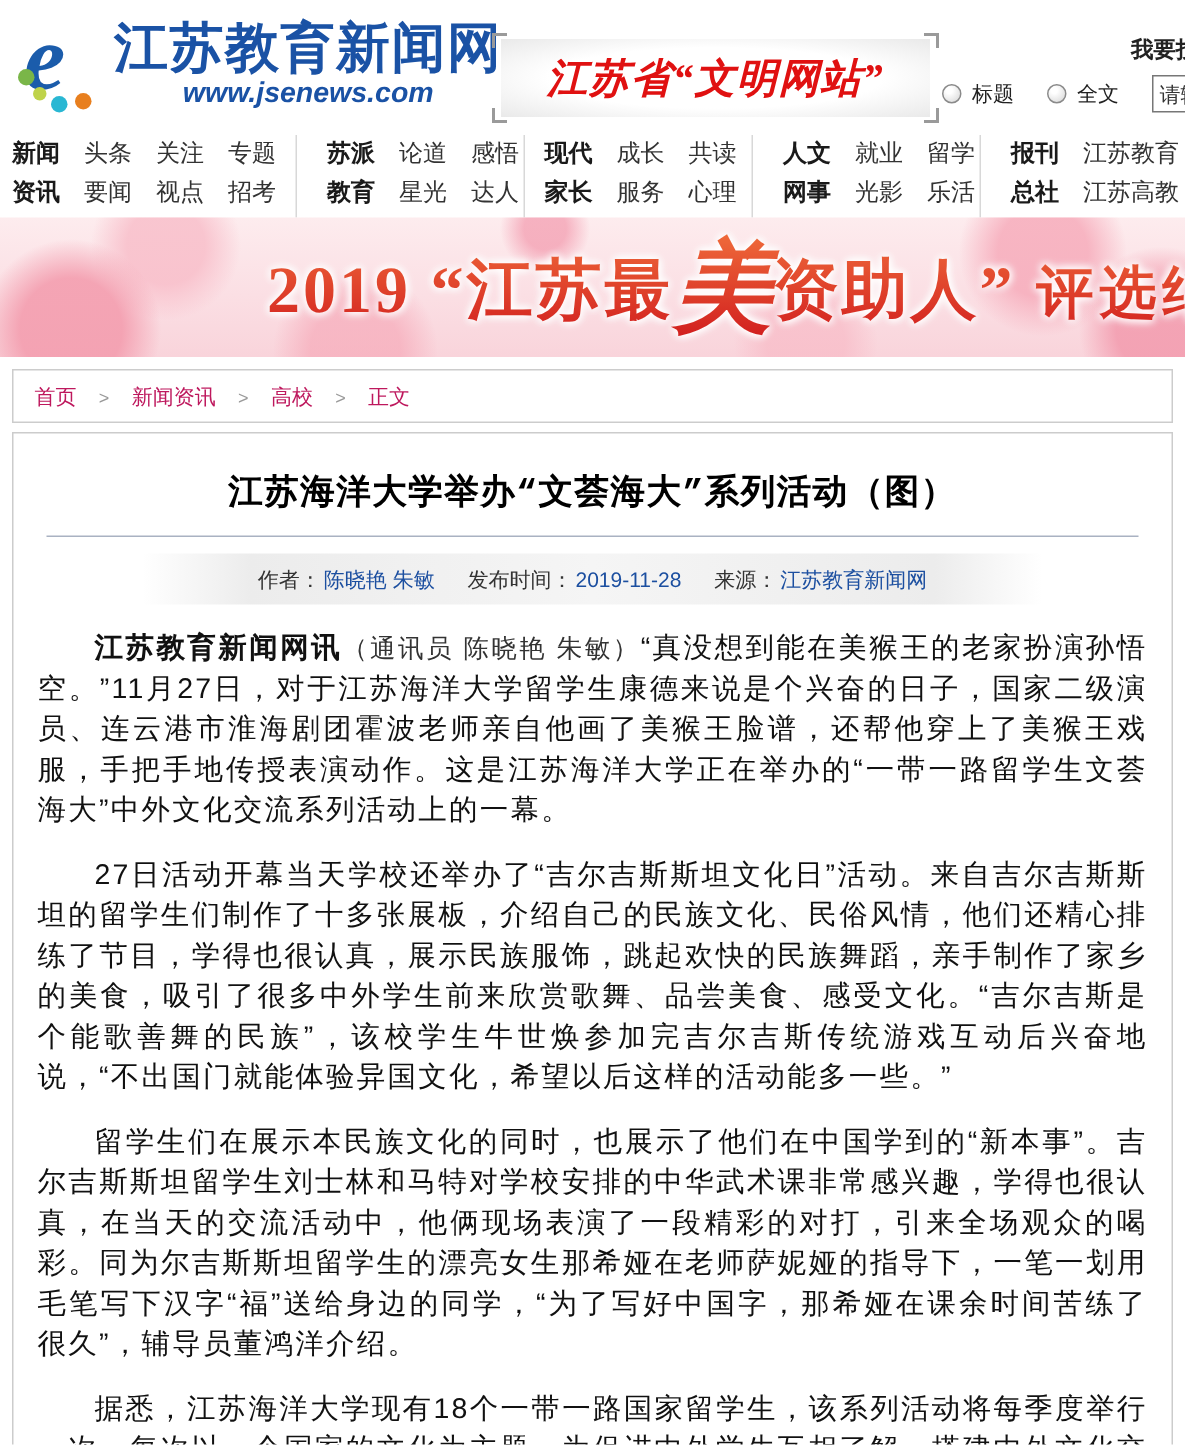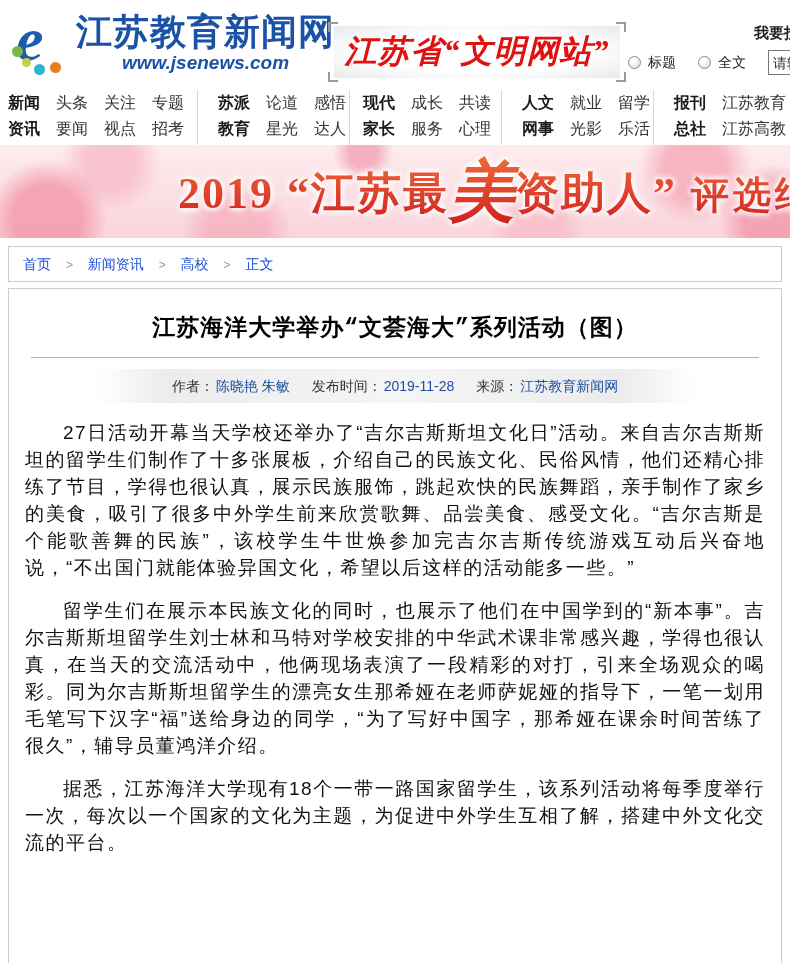--- a/index.html
+++ b/index.html
@@ -24,21 +24,21 @@
   .site-url  { font-size:19px; line-height:22px; font-weight:bold; font-style:italic; color:#1a52a5; }
 
   .civ-badge { position:absolute; left:334px; top:26px; width:286px; height:52px;
         background:radial-gradient(ellipse at center, #ffffff 55%, #e9e9e9 100%);
         display:flex; align-items:center; justify-content:center; }
   .corner { position:absolute; width:10px; height:10px; }
   .corner.tl { left:-6px; top:-4px;  border-left:2px solid #9a9a9a; border-top:2px solid #9a9a9a; }
   .corner.tr { right:-6px; top:-4px; border-right:2px solid #9a9a9a; border-top:2px solid #9a9a9a; }
   .corner.bl { left:-6px; bottom:-4px;  border-left:2px solid #9a9a9a; border-bottom:2px solid #9a9a9a; }
   .corner.br { right:-6px; bottom:-4px; border-right:2px solid #9a9a9a; border-bottom:2px solid #9a9a9a; }
-  .civ-text { font-size:32px; font-weight:bold; font-style:italic; color:#e01111;
+  .civ-text { font-size:27px; font-weight:bold; font-style:italic; color:#e01111;
         font-family:"Liberation Serif", serif; letter-spacing:1px; white-space:nowrap; }
 
   .submit-link { position:absolute; left:754px; top:24px; font-size:15px; font-weight:bold;
         color:#222; white-space:nowrap; text-decoration:none; }
   .search-row { position:absolute; left:628px; top:50px; display:flex; align-items:center; white-space:nowrap; }
   .radio-group { display:flex; align-items:center; margin-right:22px; cursor:pointer; font-size:14px; color:#222; }
   .radio { display:inline-block; width:13px; height:13px; border:1px solid #8a8a8a; border-radius:50%;
         background:radial-gradient(circle at 35% 30%, #ffffff 20%, #d7d7d7 95%); margin-right:7px; }
   .search-input { width:120px; height:25px; border:1px solid #777; font-size:14px; padding:0 4px; color:#222; }
   .search-input::placeholder { color:#333; opacity:1; }
@@ -77,21 +77,21 @@
      white-space:nowrap; font-weight:bold; font-family:"Liberation Serif", serif; color:transparent;
      text-shadow:0 0 6px #fff,0 0 6px #fff,0 0 8px #fff; z-index:0; }
   .banner-stroke .bt { font-size:44px; letter-spacing:2px; }
   .banner-stroke .big { font-size:66px; font-style:italic; vertical-align:-6px; letter-spacing:0; }
   .banner-stroke .tail { font-size:38px; letter-spacing:4px; margin-left:14px; }
   .banner-text { z-index:1; }
 
   
   .breadcrumb { margin:8px 8px 0; height:36px; border:1px solid #ccc; line-height:34px;
      padding-left:14px; font-size:14px; color:#333; }
-  .breadcrumb a { color:#1d4ed8; text-decoration:none;margin-top:20px; }
+  .breadcrumb a { color:#be185d; text-decoration:none;margin-top:20px; }
   .crumb-sep { color:#999; margin:0 11px; font-size:12px; }
 
   
   .article-box { margin:6px 8px 0; border:1px solid #ccc; min-height:1200px; background:#fff; }
   .article-title { margin-top:25px; text-align:center; font-size:23px; line-height:30px;
      color:#000; font-weight:bold; font-family:Liberation Mono, monospace; letter-spacing:1px; }
   .title-divider { margin:13px 22px 0; border-bottom:1px solid #a9b2c2; }
   .meta-bar { width:600px; margin:11px auto 0; height:34px; line-height:34px; text-align:center;
      font-size:14px; color:#333;
      background:linear-gradient(90deg, rgba(240,240,240,0) 0%, #ececec 12%, #f5f5f5 50%, #ececec 88%, rgba(240,240,240,0) 100%); }
@@ -235,19 +235,22 @@
   <div class="article-box">
     <h1 class="article-title">江苏海洋大学举办“文荟海大”系列活动（图）</h1>
     <div class="title-divider"></div>
 
     <div class="meta-bar">
       <span class="meta-label">作者：</span><a class="meta-value" href="#">陈晓艳 朱敏</a>
       <span class="meta-label">发布时间：</span><a class="meta-value" href="#">2019-11-28</a>
       <span class="meta-label">来源：</span><a class="meta-value" href="#">江苏教育新闻网</a>
     </div>
 
+    <p class="para">
+      <span class="lead">江苏教育新闻网讯</span><span class="note">（通讯员 陈晓艳 朱敏）</span><span>“真没想到能在美猴王的老家扮演孙悟空。”11月27日，对于江苏海洋大学留学生康德来说是个兴奋的日子，国家二级演员、连云港市淮海剧团霍波老师亲自他画了美猴王脸谱，还帮他穿上了美猴王戏服，手把手地传授表演动作。这是江苏海洋大学正在举办的“一带一路留学生文荟海大”中外文化交流系列活动上的一幕。</span>
+    </p>
     <p class="para">27日活动开幕当天学校还举办了“吉尔吉斯斯坦文化日”活动。来自吉尔吉斯斯坦的留学生们制作了十多张展板，介绍自己的民族文化、民俗风情，他们还精心排练了节目，学得也很认真，展示民族服饰，跳起欢快的民族舞蹈，亲手制作了家乡的美食，吸引了很多中外学生前来欣赏歌舞、品尝美食、感受文化。“吉尔吉斯是个能歌善舞的民族”，该校学生牛世焕参加完吉尔吉斯传统游戏互动后兴奋地说，“不出国门就能体验异国文化，希望以后这样的活动能多一些。”</p>
     <p class="para">留学生们在展示本民族文化的同时，也展示了他们在中国学到的“新本事”。吉尔吉斯斯坦留学生刘士林和马特对学校安排的中华武术课非常感兴趣，学得也很认真，在当天的交流活动中，他俩现场表演了一段精彩的对打，引来全场观众的喝彩。同为尔吉斯斯坦留学生的漂亮女生那希娅在老师萨妮娅的指导下，一笔一划用毛笔写下汉字“福”送给身边的同学，“为了写好中国字，那希娅在课余时间苦练了很久”，辅导员董鸿洋介绍。</p>
     <p class="para">据悉，江苏海洋大学现有18个一带一路国家留学生，该系列活动将每季度举行一次，每次以一个国家的文化为主题，为促进中外学生互相了解，搭建中外文化交流的平台。</p>
 
   </div>
 
 </div>
 
 </body></html>

